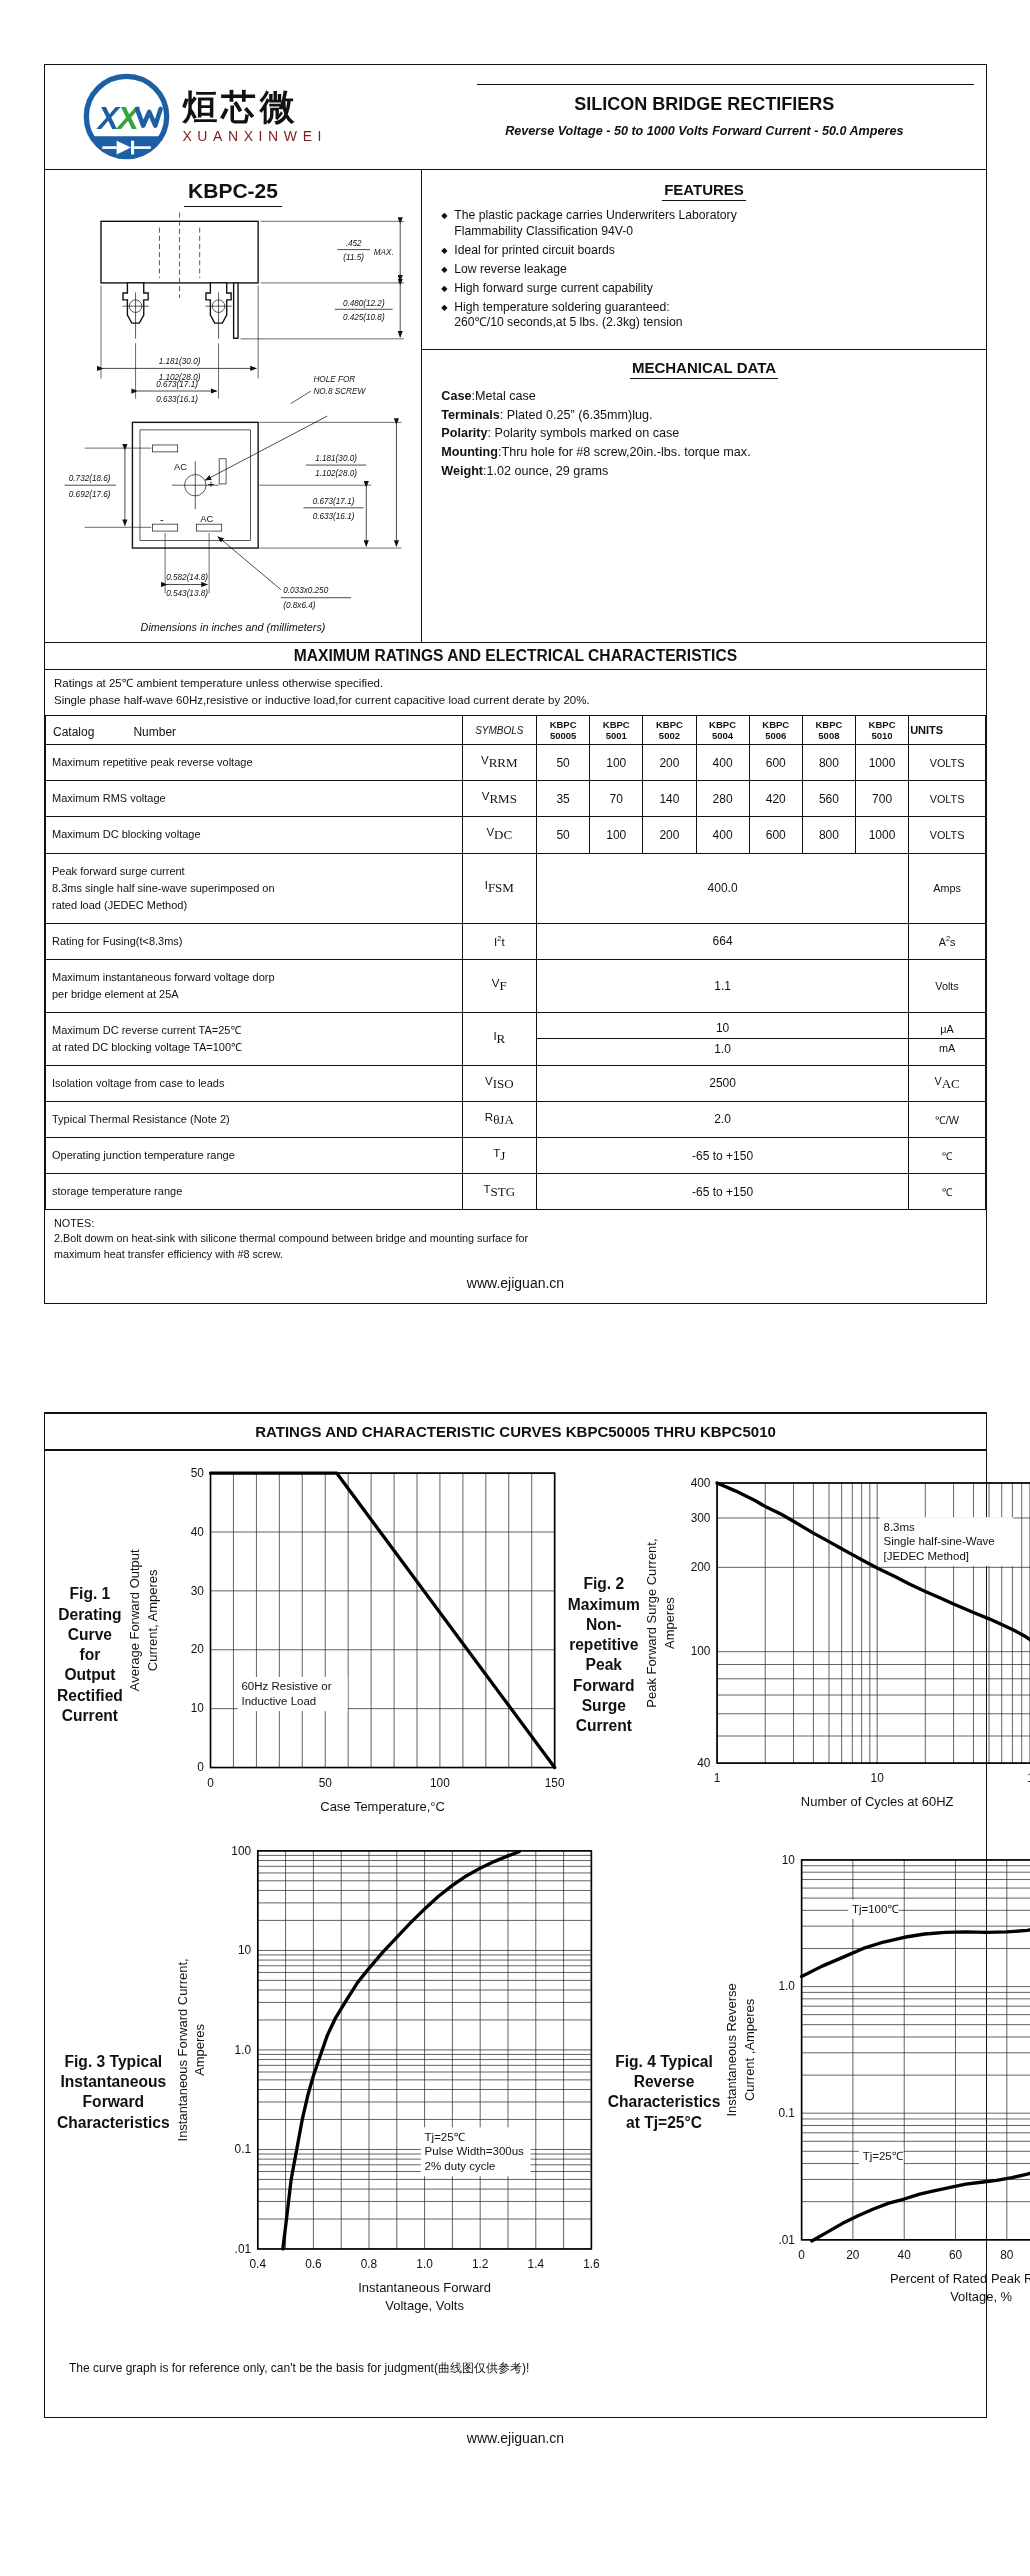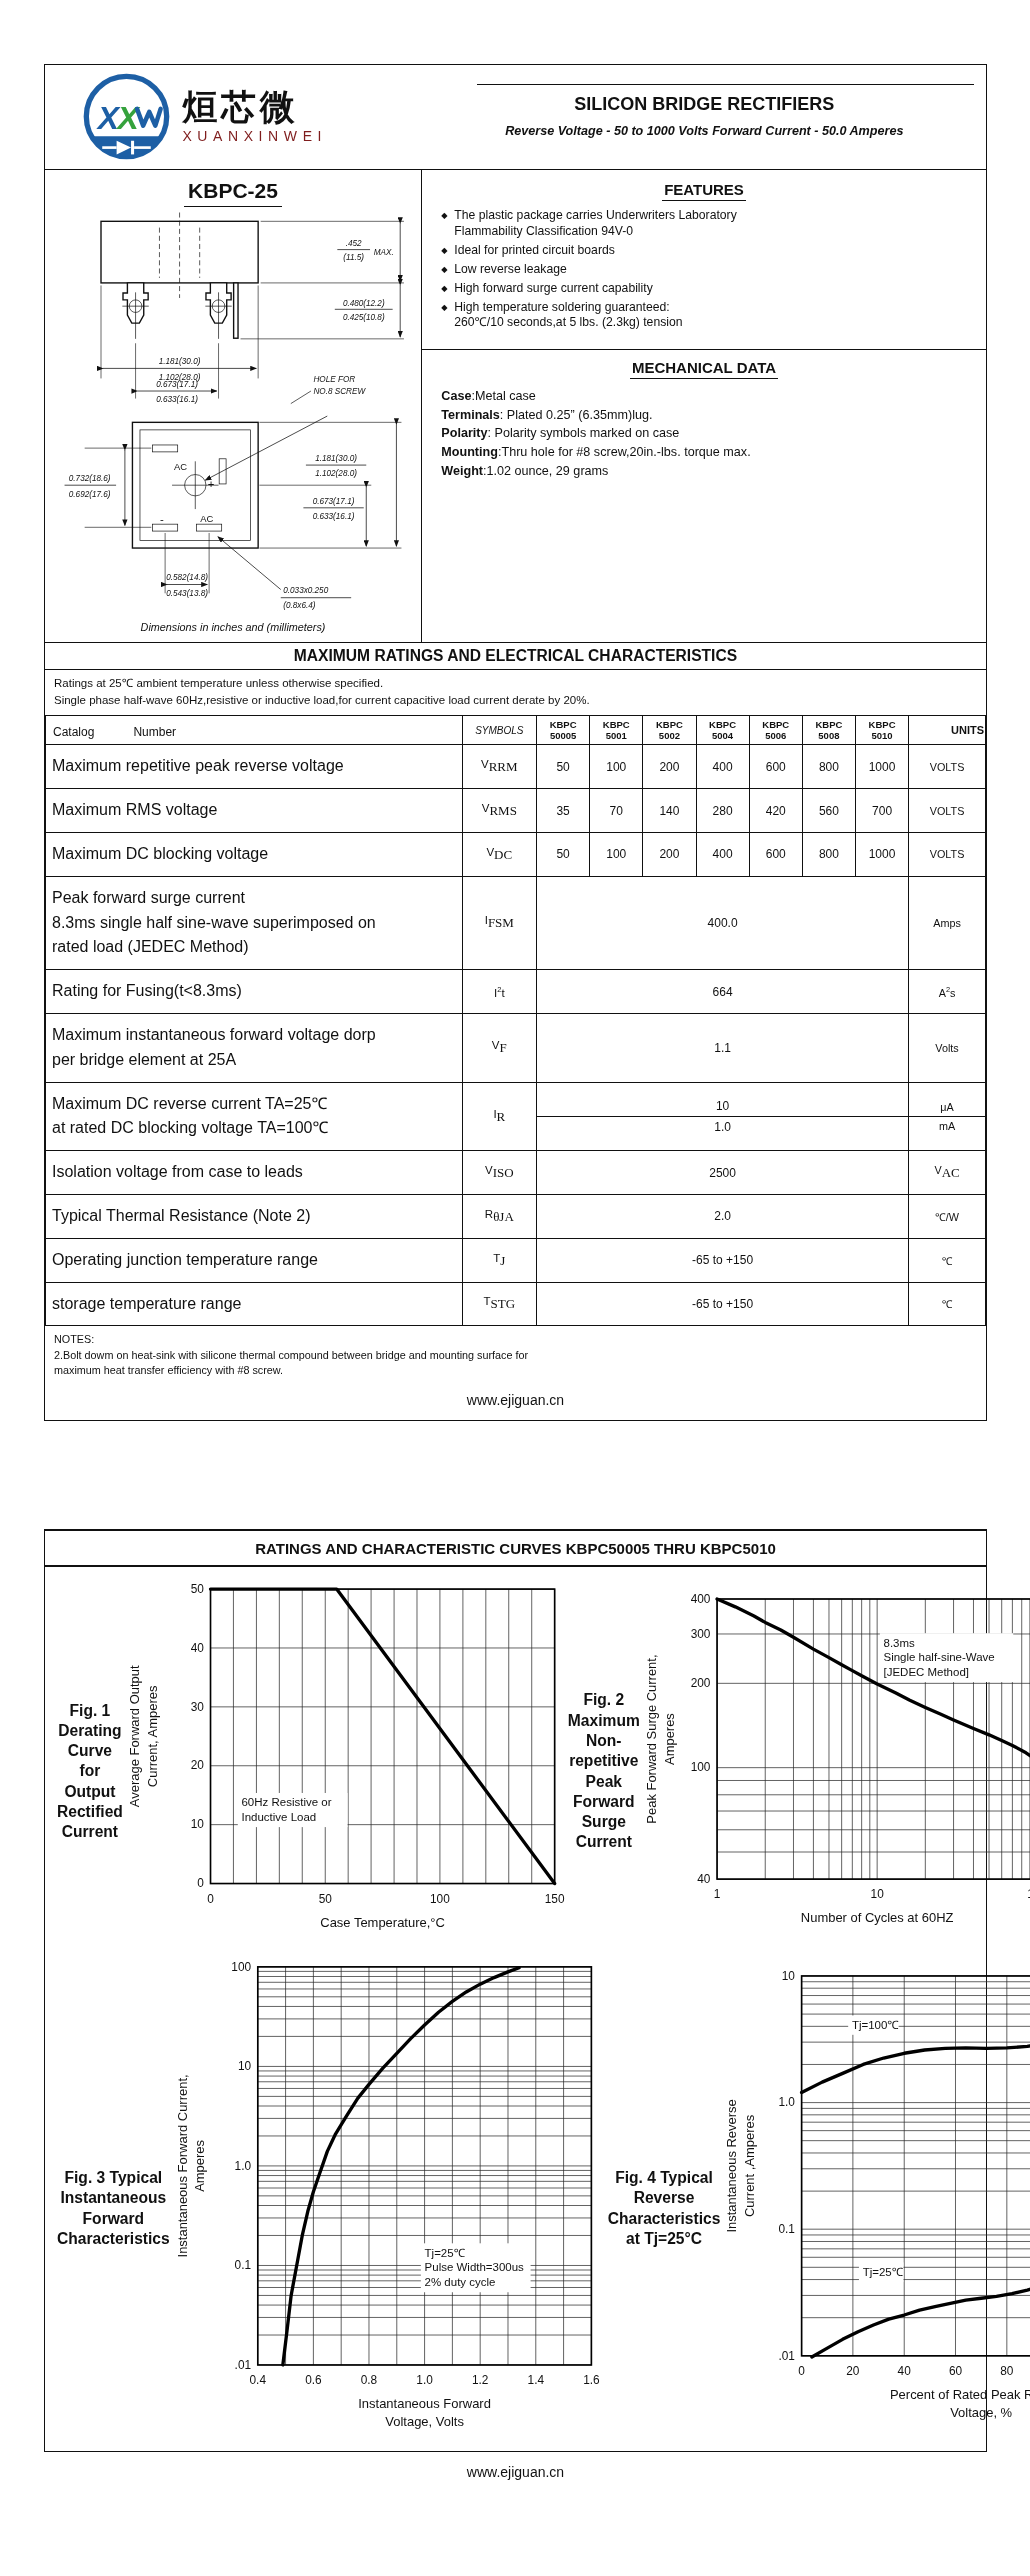--- a/index.html
+++ b/index.html
@@ -31,23 +31,23 @@
   .mech-box{padding:4.5px 19.3px 7.4px;flex:1;}
   .mech-row{font-size:12.6px;line-height:1.5;}
   
   .ratings-bar{border-top:1.9px solid #111;border-bottom:1.9px solid #111;text-align:center;font-weight:700;font-size:15.6px;padding:3.7px 0 4.5px;}
   .intro{padding:5.2px 9px 6px;font-size:11.5px;line-height:1.45;}
   table.ratings{width:100%;border-collapse:collapse;border-top:1.5px solid #111;border-bottom:1.5px solid #111;table-layout:fixed;}
   table.ratings th,table.ratings td{border:1.1px solid #111;vertical-align:middle;}
   th.lbl-h{width:44%;}
   th.sym-h{width:7.6%;font-style:italic;font-weight:400;font-size:10px;text-align:center;}
   th.part-h{width:5.55%;font-size:9.5px;font-weight:700;line-height:1.2;text-align:center;padding:3px 0;}
-  th.units-h{font-size:11px;font-weight:700;text-align:right;}
+  th.units-h{font-size:11px;font-weight:700;text-align:left;}
   .cat-wrap{display:flex;gap:39px;font-weight:400;font-size:12px;padding:4.5px 0 1.5px 6px;}
-  td.lbl{font-size:16px;padding:9px 6px;line-height:1.55;text-align:left;margin-top:12px;}
+  td.lbl{font-size:11px;padding:9px 6px;line-height:1.55;text-align:left;margin-top:12px;}
   td.sym{text-align:center;font-size:11.5px;}
   td.val{text-align:center;font-size:12px;padding:2.2px 1.5px;}
   td.unit{text-align:center;font-size:10.8px;}
   sub{font-size:13px;font-family:Liberation Serif, serif;}
   sup{font-size:7.4px;}
   td.dualcell{padding:0;text-align:center;}
   td.dualcell .dual-top{border-bottom:1.1px solid #111;padding:3px 1.5px;}
   td.dualcell .dual-bottom{padding:3px 1.5px;}
   .notes{padding:6px 9px 3px;font-size:10.8px;line-height:1.42;}
   .p1-footer{margin-top:auto;text-align:center;font-size:14px;padding:10.4px 0 12px;}
@@ -691,17 +691,18 @@
                 <text class="tick" text-anchor="end" x="101" y="191.7">1.0</text>
                 <text class="tick" text-anchor="end" x="101" y="21.0">10</text>
                 <text class="axis" text-anchor="middle" x="352" y="586">Percent of Rated Peak Reverse</text>
                 <text class="axis" text-anchor="middle" x="352" y="610">Voltage, %</text>
                 <text class="axis" text-anchor="middle" transform="translate(22,272) rotate(-90)">Instantaneous Reverse</text>
                 <text class="axis" text-anchor="middle" transform="translate(46,272) rotate(-90)">Current ,Amperes</text>
               </svg></div>
         </div>
       </div>
     </div>
+    <div class="p2-disclaimer">The curve graph is for reference only, can't be the basis for judgment(曲线图仅供参考)!</div>
   </div>
 
   <div class="p2-footer">www.ejiguan.cn</div>
 </div>
 
 
 </body></html>

